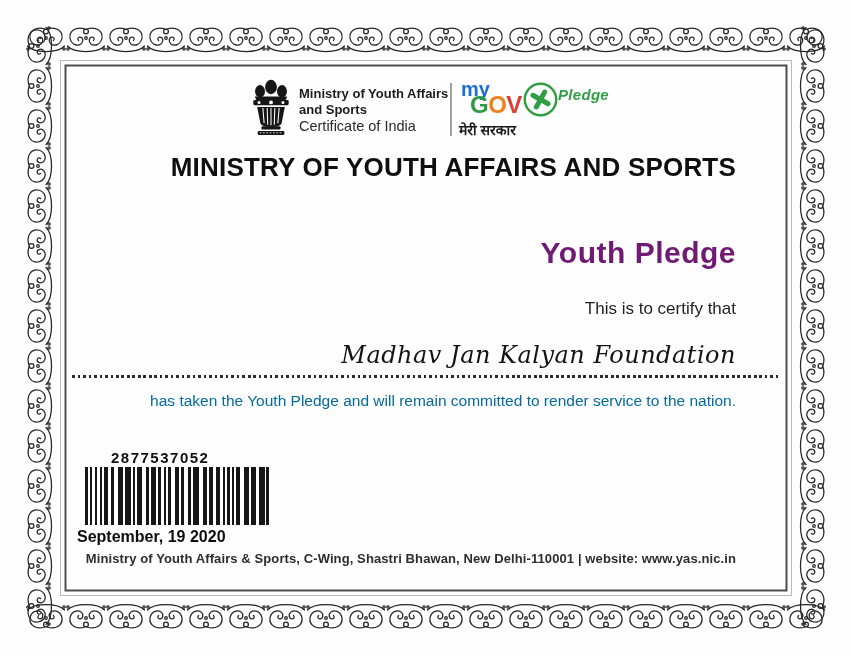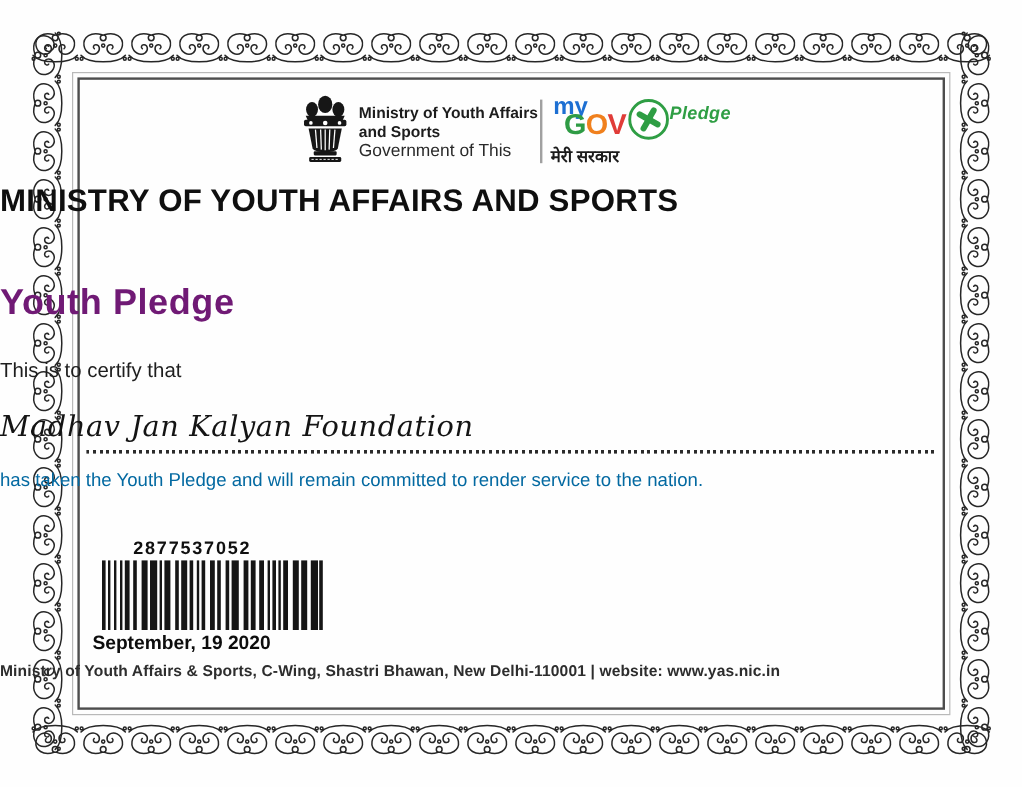--- a/index.html
+++ b/index.html
@@ -1,20 +1,20 @@
 <!DOCTYPE html>
 <html><head>
 <meta charset="utf-8">
 <style>
   html,body{margin:0;padding:0;background:#ffffff;}
   .page{position:relative;width:852px;height:656px;background:#fefefe;overflow:hidden;
         font-family:"Liberation Sans", sans-serif;}
   .border-svg{position:absolute;left:0;top:0;}
   .abs{position:absolute;}
-  .centered{left:0;width:736px;text-align:left;}
+  .centered{left:0;width:736px;text-align:right;}
 
   
   .ministry-text{left:299px;top:86px;color:#1c1c1c;}
   .ministry-text .b{display:block;font-size:13px;font-weight:bold;line-height:16px;}
   .ministry-text .r{display:block;font-size:14.5px;font-weight:normal;line-height:17px;color:#2a2a2a;}
   .header-divider{left:450px;top:83px;width:2px;height:53px;background:#a0a0a0;}
   .mygov{left:459px;top:80px;width:72px;}
   .mygov-my{font-size:20px;font-weight:bold;line-height:0.9;margin-left:2px;}
   .mygov-gov{font-size:24px;font-weight:bold;line-height:0.95;margin-left:11px;margin-top:-4px;letter-spacing:-0.5px;}
   .mygov-hindi{font-size:14px;margin-top:3px;color:#1b1b1b;white-space:nowrap;font-weight:bold;}
@@ -155,21 +155,21 @@
       <line x1="22" y1="31" x2="22" y2="49"></line>
       <line x1="26" y1="31" x2="25.4" y2="48.5"></line>
       <line x1="30.5" y1="31" x2="29.2" y2="47"></line>
       <path d="M10 57 h24" stroke-width="0.8" stroke-dasharray="2 1.5" fill="none"></path>
     </g>
   </svg>
 
   <div class="abs ministry-text">
     <span class="b">Ministry of Youth Affairs</span>
     <span class="b">and Sports</span>
-    <span class="r">Government of This</span>
+    <span class="r">Certificate of India</span>
   </div>
 
   <div class="abs header-divider"></div>
 
   <div class="abs mygov">
     <div class="mygov-my"><span style="color: rgb(29, 111, 210);">my</span></div>
     <div class="mygov-gov"><span style="color: rgb(46, 155, 68);">G</span><span style="color: rgb(240, 128, 29);">O</span><span style="color: rgb(224, 60, 56);">V</span></div>
     <div class="mygov-hindi">मेरी सरकार</div>
   </div>
 

